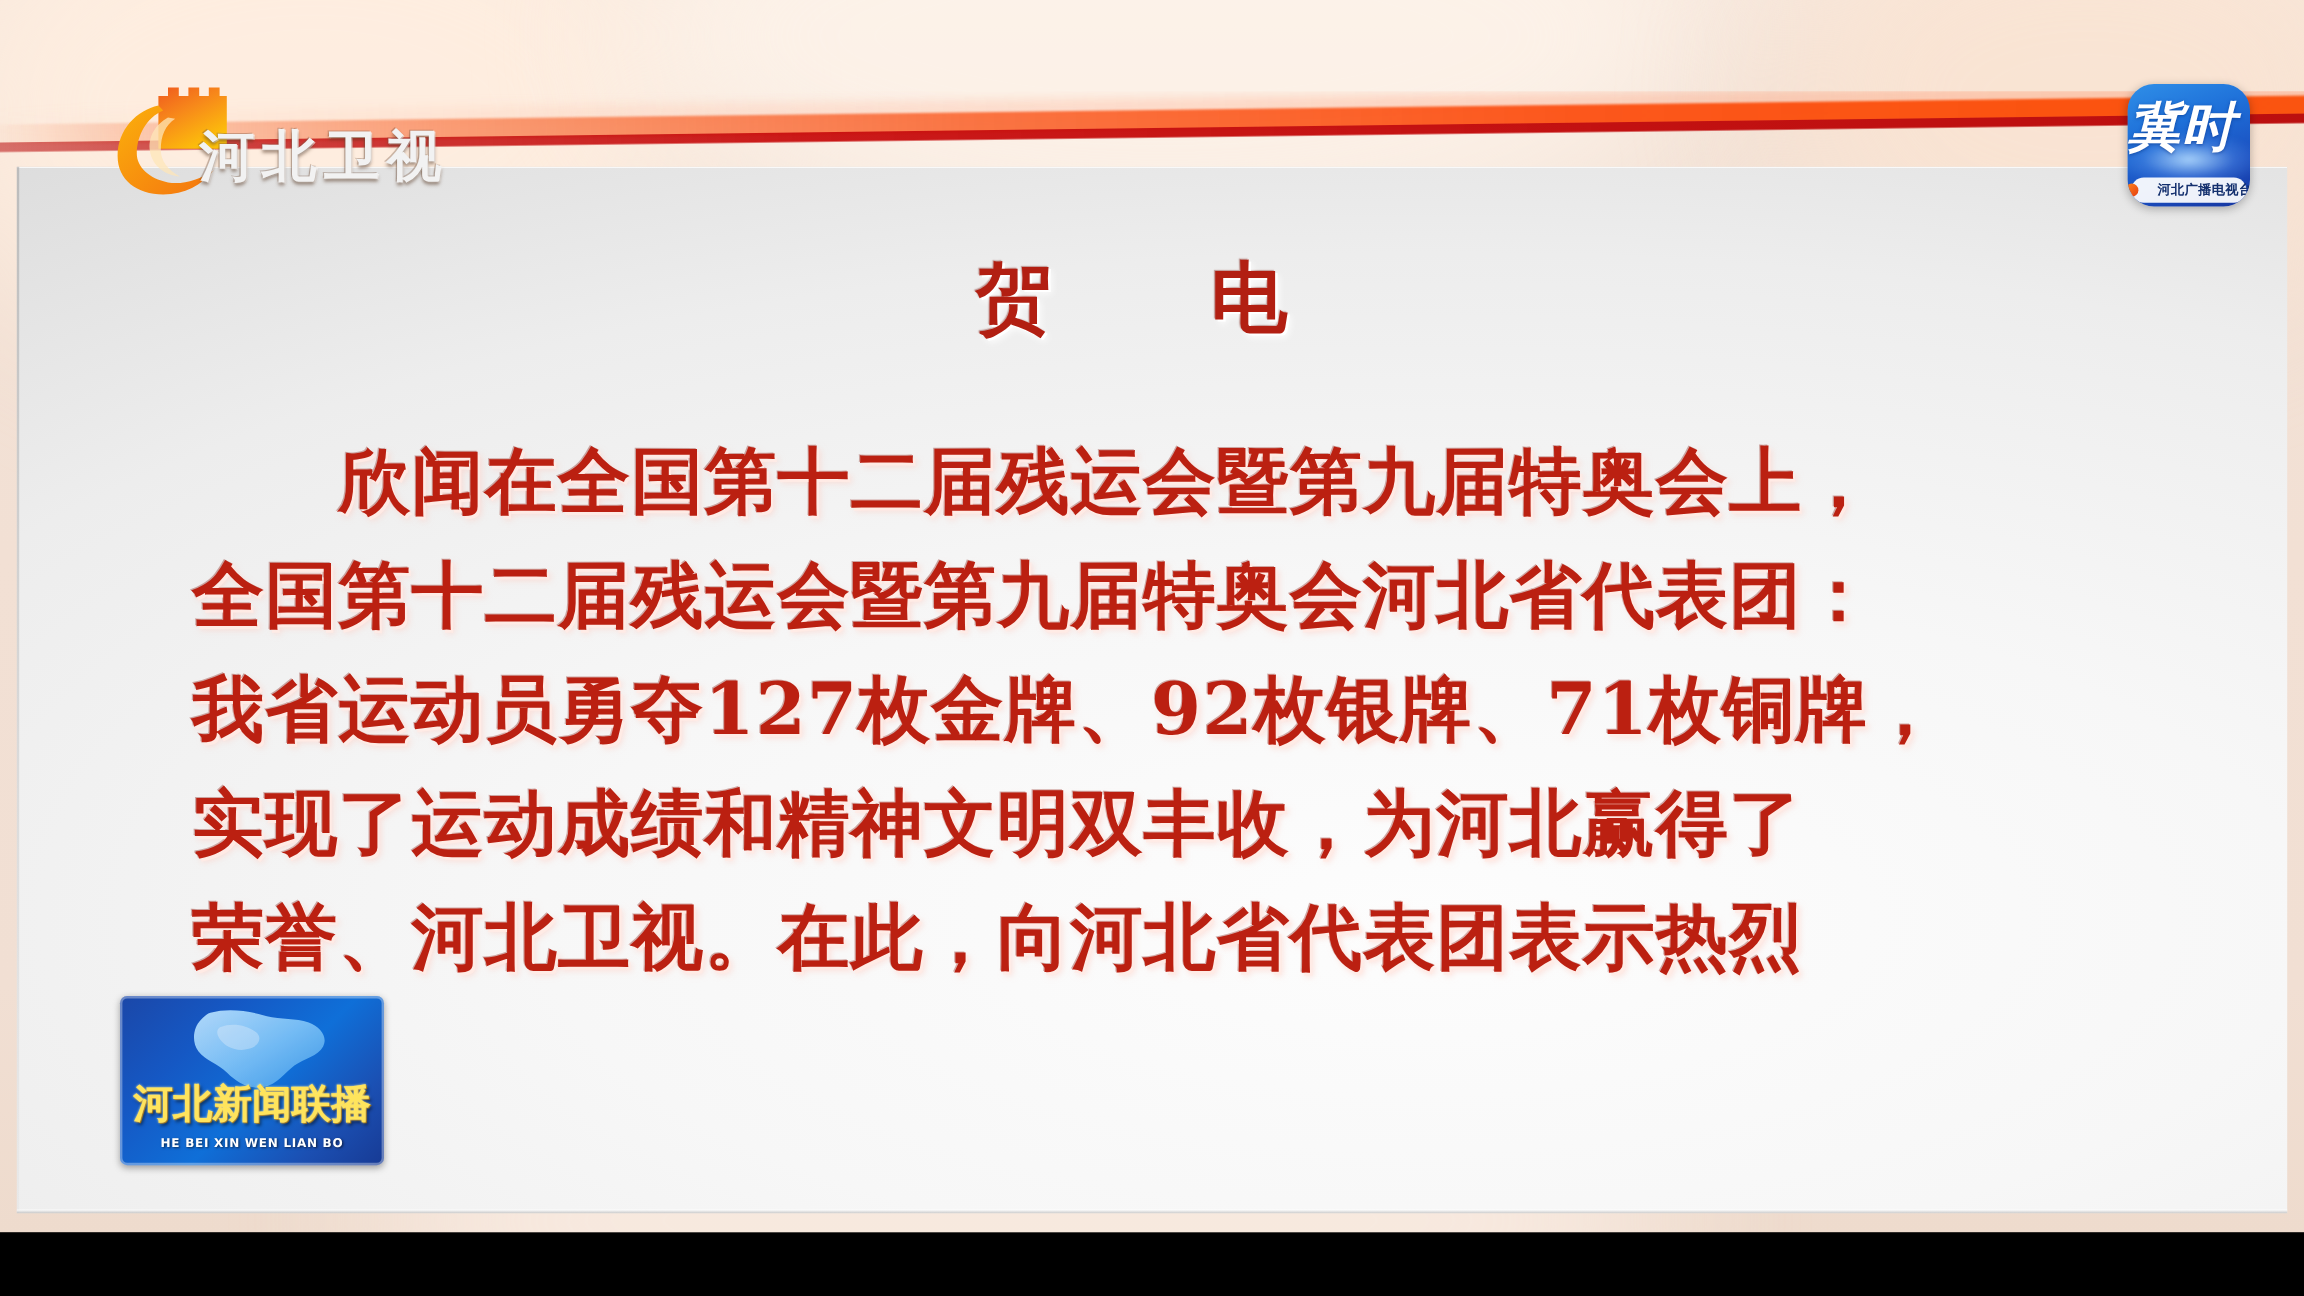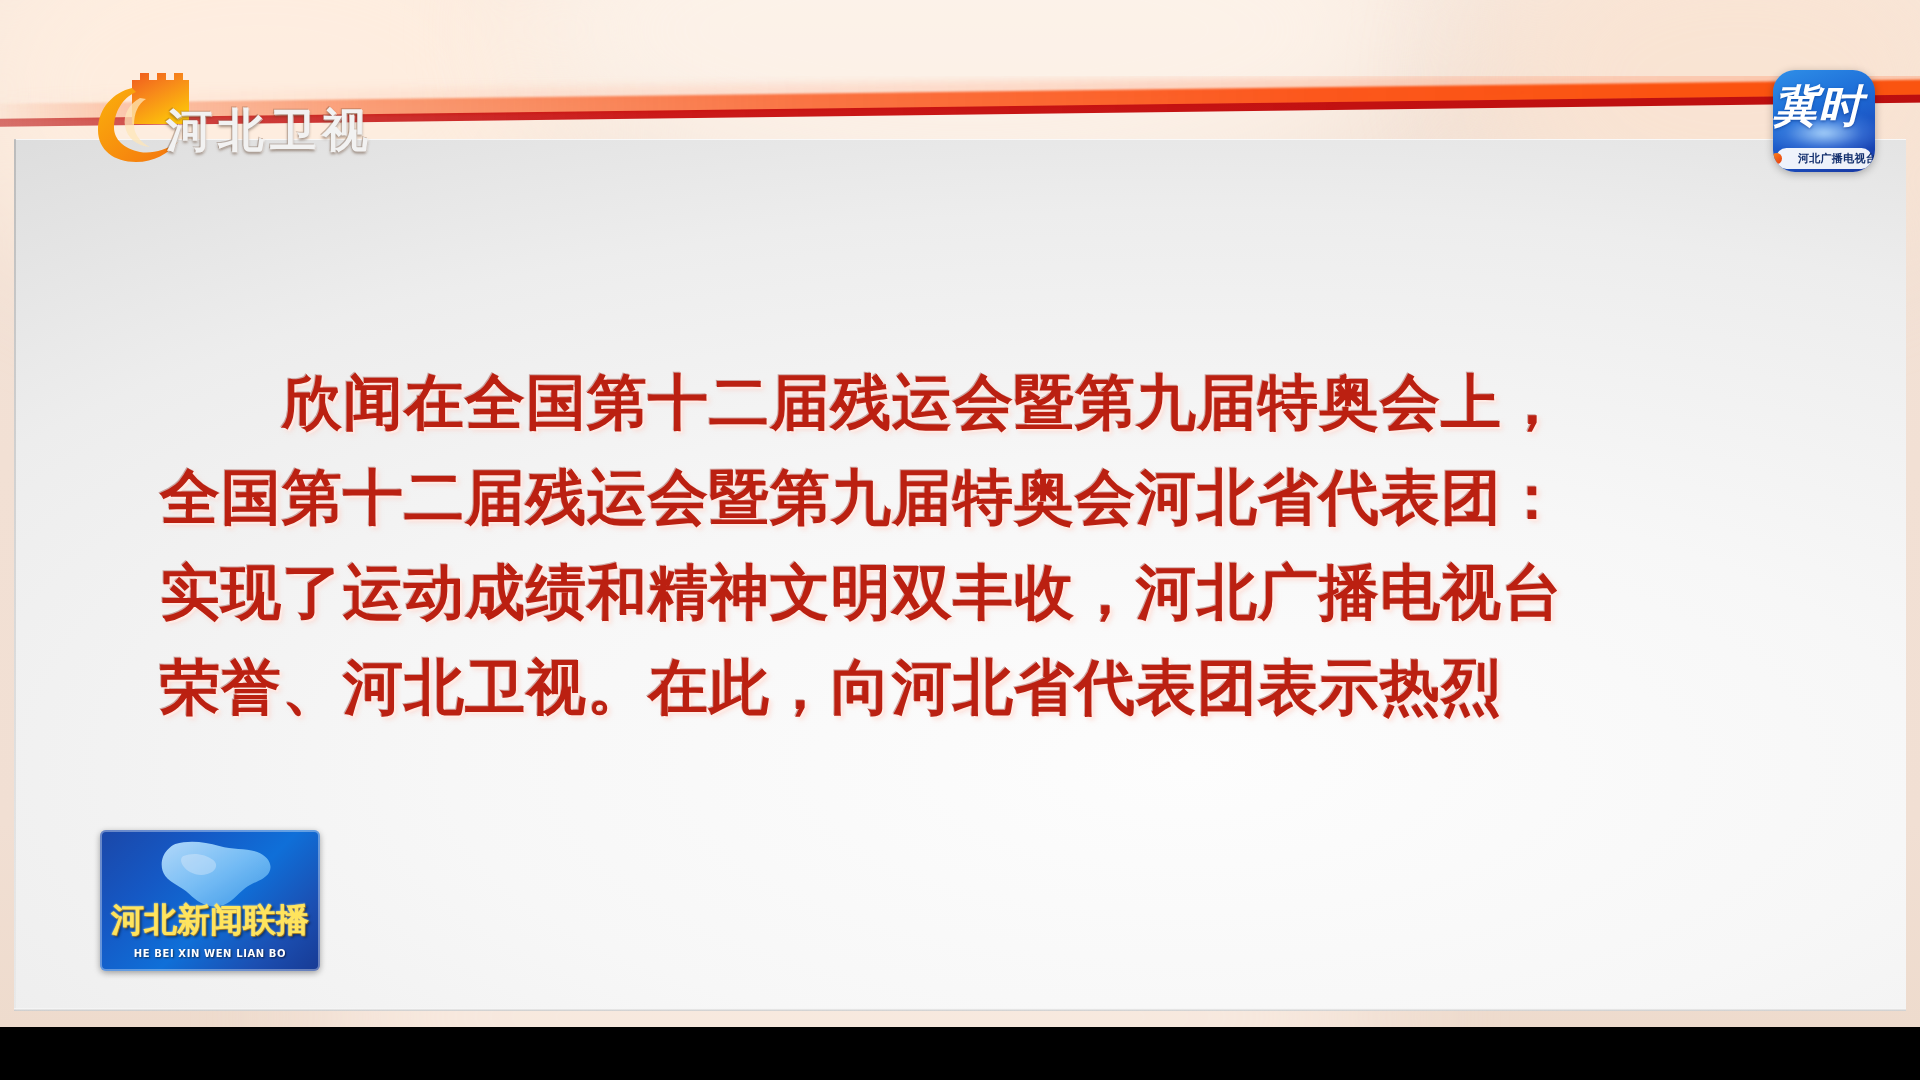--- a/index.html
+++ b/index.html
@@ -342,25 +342,27 @@
 
   <div id="jishi-logo">
     <div class="shine"></div>
     <div class="ji-text">冀时</div>
     <div class="station-bar">
       <span class="dot-mark"></span>
       <span class="station-text">河北广播电视台</span>
     </div>
   </div>
 
+  <div id="doc-title">贺　电</div>
 
   <div id="doc-body">
     <div class="line indent">欣闻在全国第十二届残运会暨第九届特奥会上，</div>
     <div class="line">全国第十二届残运会暨第九届特奥会河北省代表团：</div>
-    <div class="line">实现了运动成绩和精神文明双丰收，河北广播电视台</div>
+    <div class="line">我省运动员勇夺127枚金牌、92枚银牌、71枚铜牌，</div>
+    <div class="line">实现了运动成绩和精神文明双丰收，为河北赢得了</div>
     <div class="line">荣誉、河北卫视。在此，向河北省代表团表示热烈</div>
   </div>
 
   <div id="program-logo">
     <svg class="map-shape" viewBox="0 0 132 74">
       <defs>
         <linearGradient id="mapGrad" x1="0" y1="0" x2="1" y2="1">
           <stop offset="0%" stop-color="#bfe4ff"></stop>
           <stop offset="50%" stop-color="#7fc4f8"></stop>
           <stop offset="100%" stop-color="#3f9ae8"></stop>

